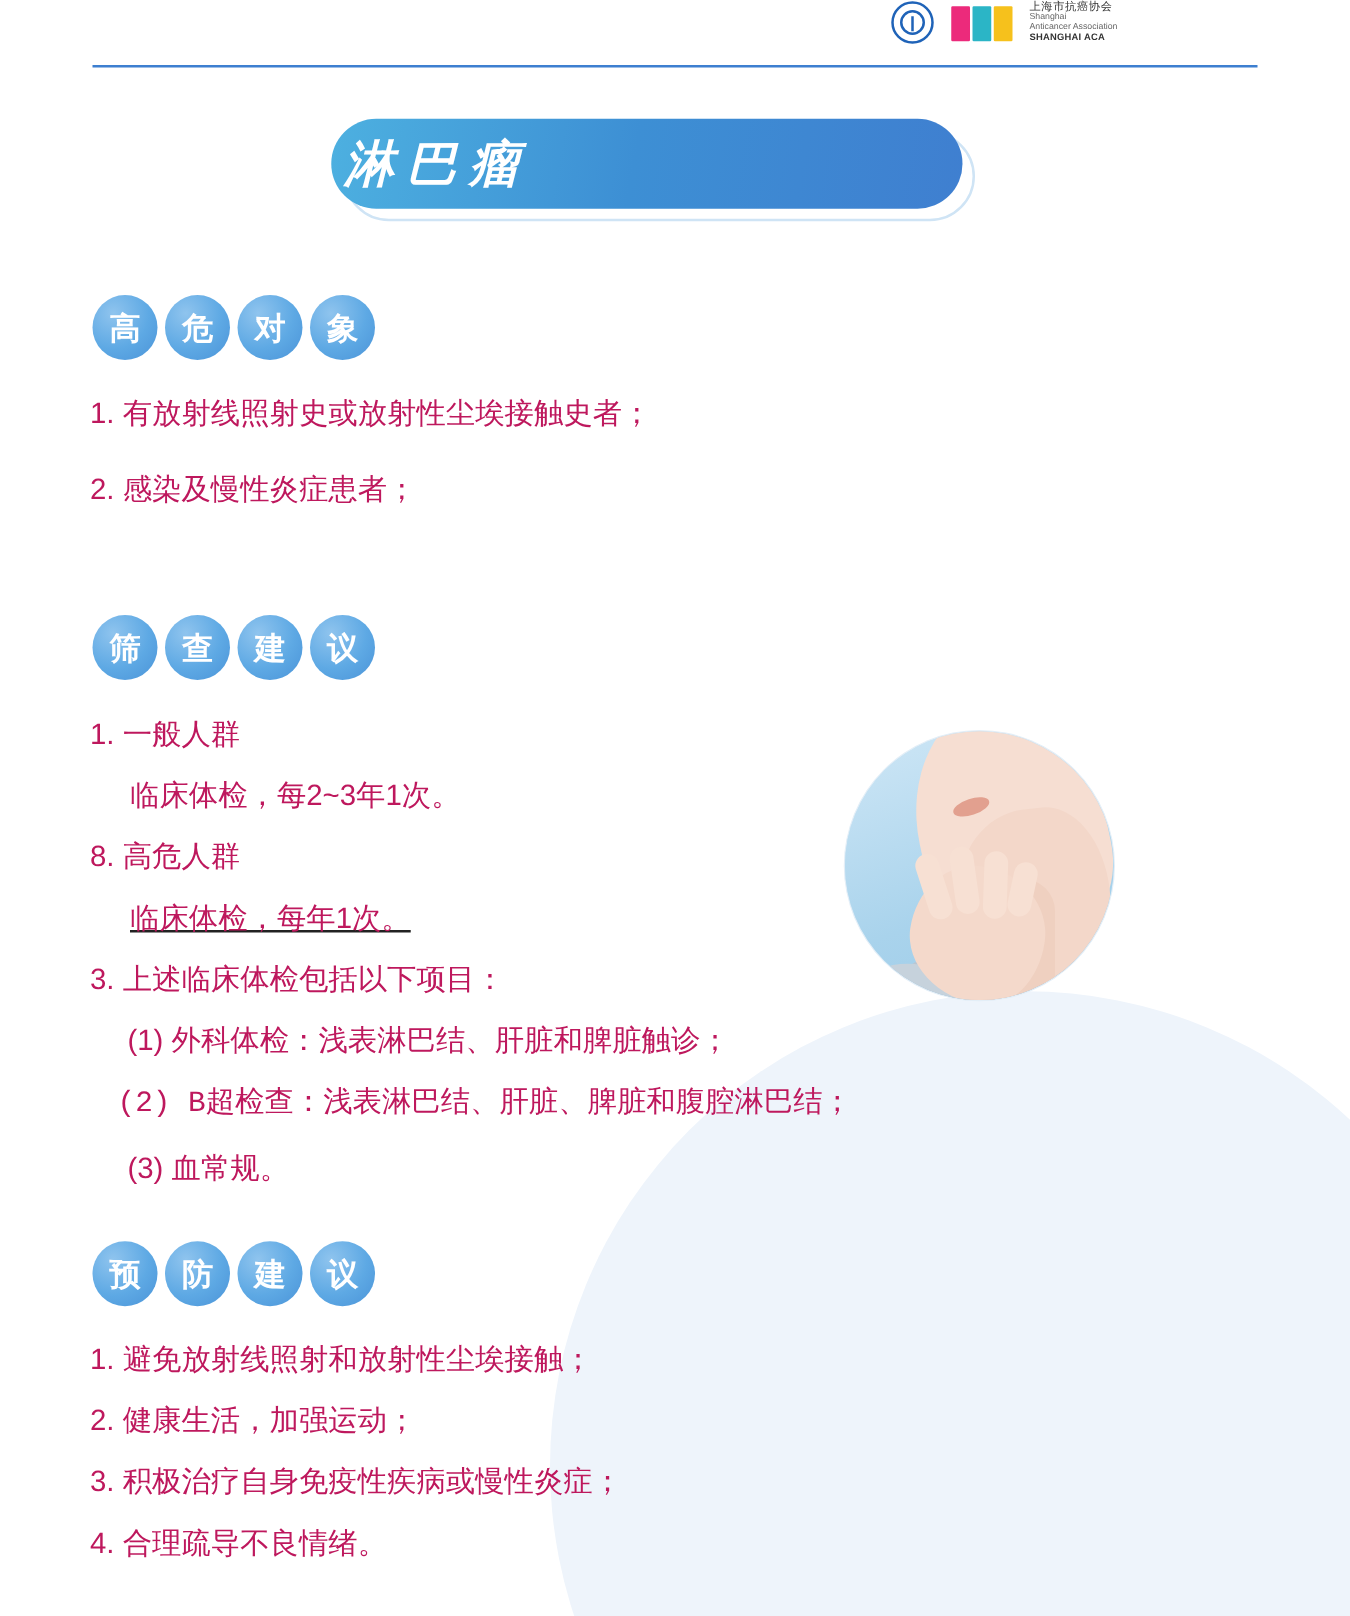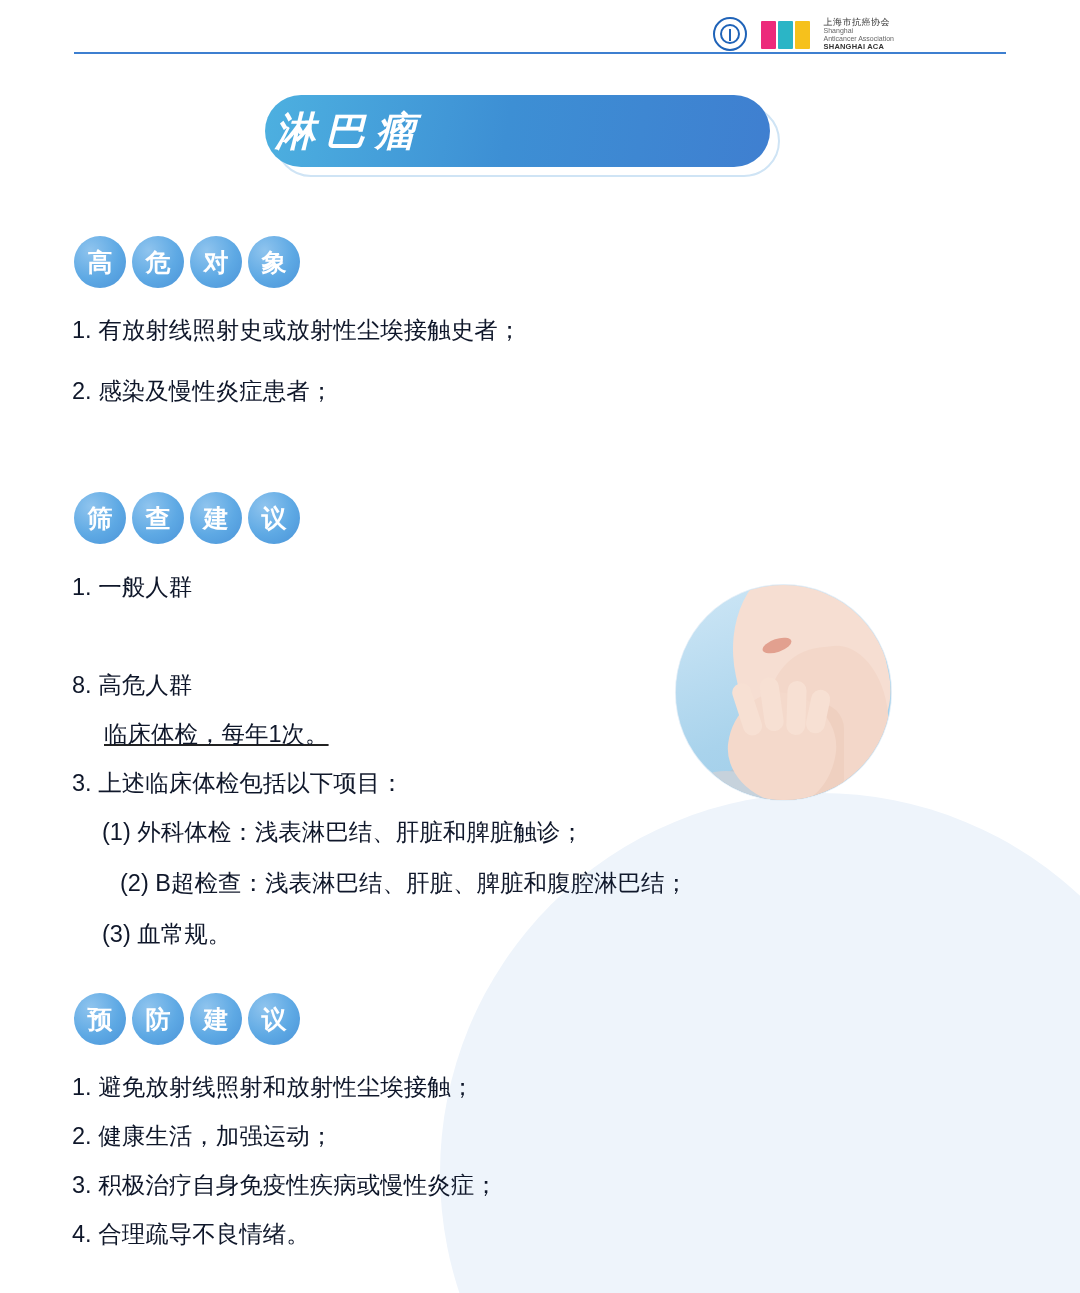--- a/index.html
+++ b/index.html
@@ -36,21 +36,21 @@
   }
 
   
   .header {
     position: absolute;
     top: 0;
     left: 0;
     width: 972px;
     height: 52px;
     display: flex;
-    align-items: flex-end;
+    align-items: flex-start;
     justify-content: flex-end;
     padding-right: 78px;
     box-sizing: border-box;
   }
   .header-rule {
     position: absolute;
     top: 52px;
     left: 74px;
     width: 932px;
     height: 2px;
@@ -164,21 +164,21 @@
     font-weight: bold;
     display: flex;
     align-items: center;
     justify-content: center;
     box-sizing: border-box;
   }
 
   
   .para {
     font-size: 23.5px;
-    color: #0f172a;
+    color: #be185d;
     line-height: 1.1;
     white-space: nowrap;
   }
   .para.indent {
     padding-left: 32px;
   }
   .para.indent2 {
     padding-left: 30px;
   }
 
@@ -337,33 +337,36 @@
       <div class="head-chip">筛</div>
       <div class="head-chip">查</div>
       <div class="head-chip">建</div>
       <div class="head-chip">议</div>
     </div>
   </div>
 
   <div class="blk" style="left:72px; top:575px;">
     <div class="para">1. 一般人群</div>
   </div>
+  <div class="blk" style="left:72px; top:624px;">
+    <div class="para indent">临床体检，每2~3年1次。</div>
+  </div>
   <div class="blk" style="left:72px; top:673px;">
     <div class="para">8. 高危人群</div>
   </div>
   <div class="blk" style="left:72px; top:722px;text-decoration:underline;">
     <div class="para indent">临床体检，每年1次。</div>
   </div>
   <div class="blk" style="left:72px; top:771px;">
     <div class="para">3. 上述临床体检包括以下项目：</div>
   </div>
   <div class="blk" style="left:72px; top:820px;">
     <div class="para indent2">(1) 外科体检：浅表淋巴结、肝脏和脾脏触诊；</div>
   </div>
-  <div class="blk" style="left:90px; top:871px;">
+  <div class="blk" style="left:64px; top:871px;font-family:Liberation Mono, monospace;">
     <div class="para indent2">(2) B超检查：浅表淋巴结、肝脏、脾脏和腹腔淋巴结；</div>
   </div>
   <div class="blk" style="left:72px; top:922px;">
     <div class="para indent2">(3) 血常规。</div>
   </div>
 
   <div class="photo">
     <div class="sky"></div>
     <div class="shoulder"></div>
     <div class="shoulder2"></div>

